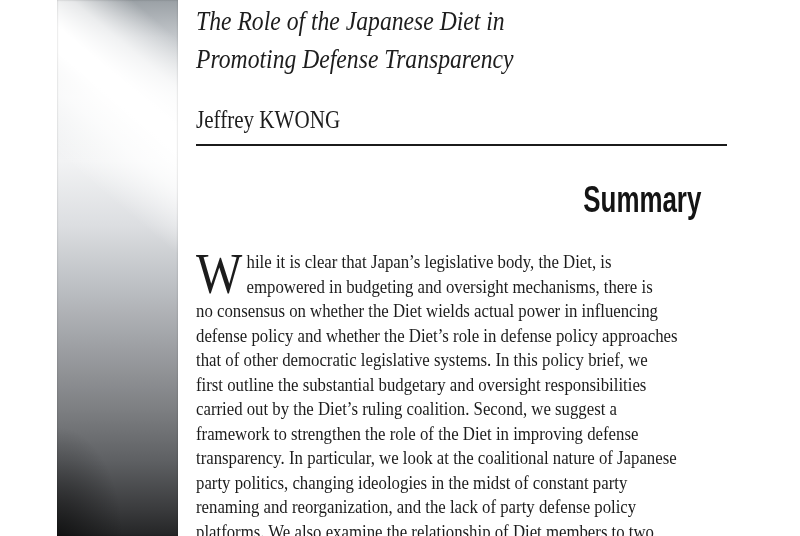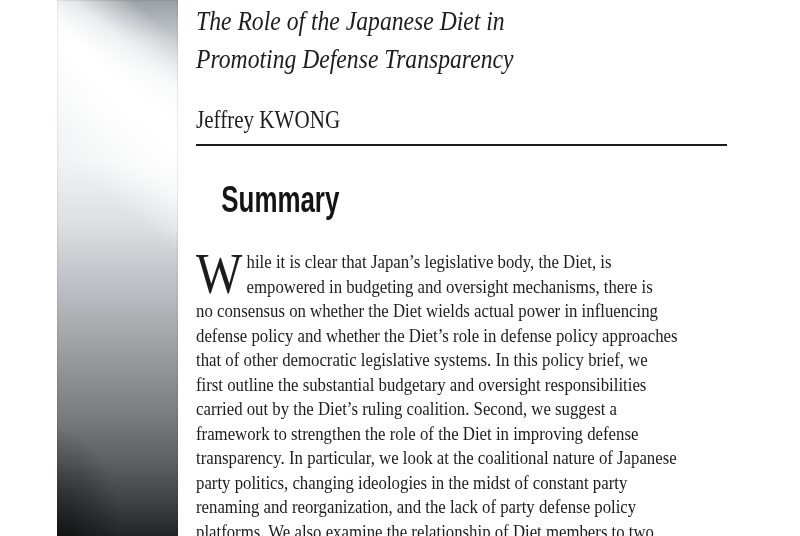--- a/index.html
+++ b/index.html
@@ -88,21 +88,21 @@
     width: 531px;
     height: 2px;
     background: #1b1b1b;
   }
   .heading-wrap {
     position: absolute;
     top: 180px;
     left: 0;
     width: 531px;
     display: flex;
-    justify-content: flex-start;
+    justify-content: flex-end;
   }
   .heading {
     font-family: "Liberation Sans", sans-serif;
     font-weight: bold;
     font-size: 37px;
     line-height: 40px;
     color: #141414;
     transform: scaleX(0.70);
     transform-origin: 50% 0;
     white-space: nowrap;

